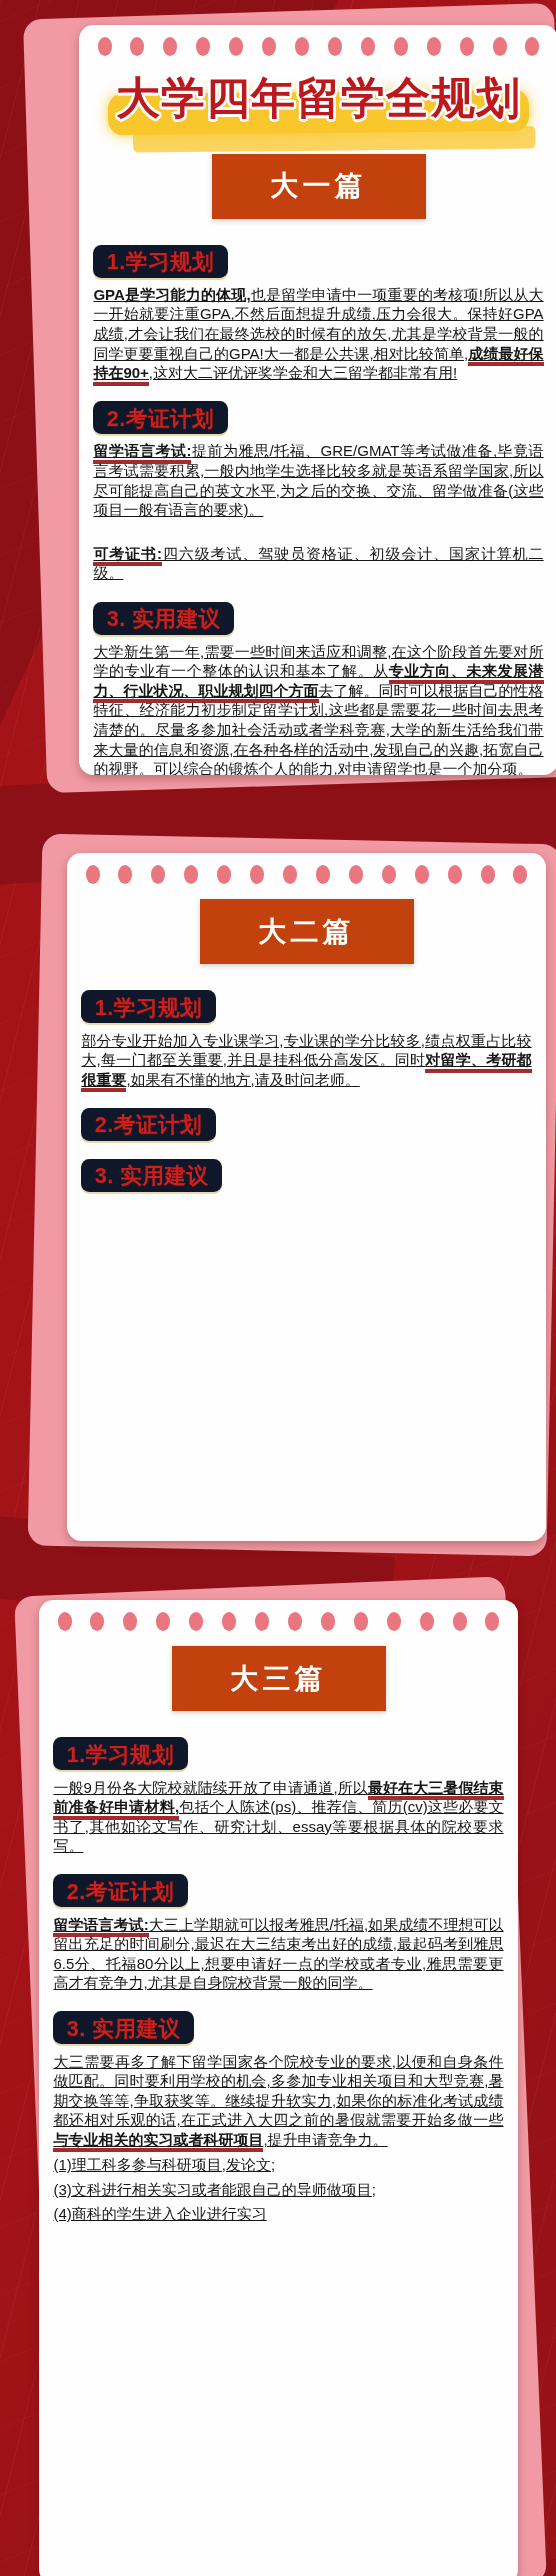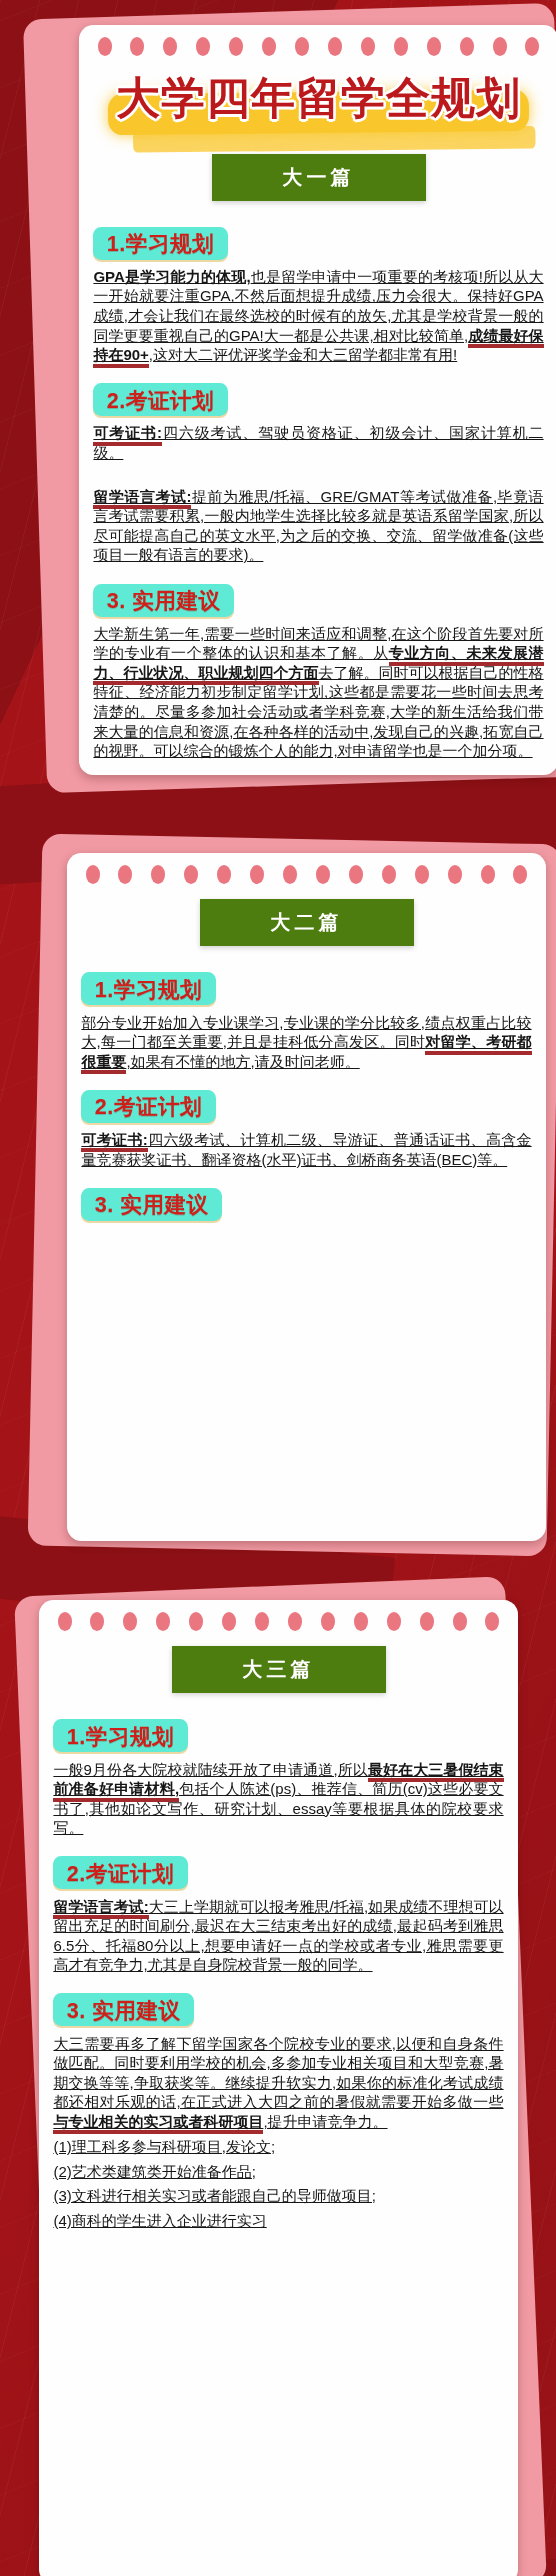--- a/index.html
+++ b/index.html
@@ -44,30 +44,30 @@
     position:absolute;left:29px;right:29px;top:25px;height:41px;
     background:#f9c72c;border-radius:13.4px/15.5px;transform:rotate(-.6deg);
     box-shadow:0 0 13.4px rgba(249,199,44,.85), 15.5px 27px 0 -9.3px rgba(249,199,44,.75);
   }
   .main-title h1{
     position:relative;margin:0;z-index:1;font-size:44px;line-height:62px;font-weight:900;
     color:#bc191d;letter-spacing:1px;
     text-shadow:-2.1px -2.1px 0 #fff,2.1px -2.1px 0 #fff,-2.1px 2.1px 0 #fff,2.1px 2.1px 0 #fff,0 -2.6px 0 #fff,0 2.6px 0 #fff,-2.6px 0 0 #fff,2.6px 0 0 #fff;
   }
   .big-badge{
-    width:214px;height:47px;margin:16.5px auto 0;display:flex;align-items:center;justify-content:center;
-    background:#4d7c0f;color:#fff;font-size:20px;font-weight:900;letter-spacing:4.1px;
+    width:214px;height:65px;margin:16.5px auto 0;display:flex;align-items:center;justify-content:center;
+    background:#c2410c;color:#fff;font-size:28px;font-weight:900;letter-spacing:4.1px;
     box-shadow:0 2.1px 5.2px rgba(0,0,0,.18);
   }
   .c2 .big-badge,.c3 .big-badge,.c4 .big-badge{margin-top:15.5px;}
   .body{padding:0 14.4px;}
   .sec{margin-top:18.5px;}
   .sec.first{margin-top:26px;}
   .h{
-    display:inline-block;background:#5eead4;color:#ce1f1a;
+    display:inline-block;background:#0f172a;color:#ce1f1a;
     font-size:21.6px;line-height:1;font-weight:900;letter-spacing:0.5px;
     padding:6.2px 13.4px 5.2px;border-radius:8.2px;
     box-shadow:0 2.1px 0 rgba(201,147,0,.35);
     text-shadow:0 0.5px 0 rgba(150,20,10,.25);
   }
   .p{margin-top:7.2px;font-size:15px;line-height:19.6px;color:#161616;font-weight:500;text-align:justify;text-decoration:underline;}
   .p + .p{margin-top:24px;}
   .p.li{margin-top:5.2px;}
   .p + .p.li{margin-top:5.2px;}
   .b{font-weight:900;}
@@ -109,22 +109,22 @@
         <h1>大学四年留学全规划</h1>
       </div>
       <div class="big-badge">大一篇</div>
       <div class="body">
         <div class="sec first">
           <span class="h">1.学习规划</span>
           <div class="p"><span class="b">GPA是学习能力的体现,</span><span>也是留学申请中一项重要的考核项!所以从大一开始就要注重GPA,不然后面想提升成绩,压力会很大。保持好GPA成绩,才会让我们在最终选校的时候有的放矢,尤其是学校背景一般的同学更要重视自己的GPA!大一都是公共课,相对比较简单,</span><span class="b u">成绩最好保持在90+</span><span>,这对大二评优评奖学金和大三留学都非常有用!</span></div>
         </div>
         <div class="sec">
           <span class="h">2.考证计划</span>
+          <div class="p"><span class="b u">留学语言考试:</span><span>提前为雅思/托福、GRE/GMAT等考试做准备,毕竟语言考试需要积累,一般内地学生选择比较多就是英语系留学国家,所以尽可能提高自己的英文水平,为之后的交换、交流、留学做准备(这些项目一般有语言的要求)。</span></div>
           <div class="p"><span class="b u">可考证书:</span><span>四六级考试、驾驶员资格证、初级会计、国家计算机二级。</span></div>
-          <div class="p"><span class="b u">留学语言考试:</span><span>提前为雅思/托福、GRE/GMAT等考试做准备,毕竟语言考试需要积累,一般内地学生选择比较多就是英语系留学国家,所以尽可能提高自己的英文水平,为之后的交换、交流、留学做准备(这些项目一般有语言的要求)。</span></div>
         </div>
         <div class="sec">
           <span class="h">3. 实用建议</span>
           <div class="p"><span>大学新生第一年,需要一些时间来适应和调整,在这个阶段首先要对所学的专业有一个整体的认识和基本了解。从</span><span class="b u">专业方向、未来发展潜力、行业状况、职业规划四个方面</span><span>去了解。同时可以根据自己的性格特征、经济能力初步制定留学计划,这些都是需要花一些时间去思考清楚的。尽量多参加社会活动或者学科竞赛,大学的新生活给我们带来大量的信息和资源,在各种各样的活动中,发现自己的兴趣,拓宽自己的视野。可以综合的锻炼个人的能力,对申请留学也是一个加分项。</span></div>
         </div>
       </div>
     </div>
   </section>
 
   <section class="card c2">
@@ -146,21 +146,20 @@
           <span class="dot"></span>
         </div>
       <div class="big-badge">大二篇</div>
       <div class="body">
         <div class="sec first">
           <span class="h">1.学习规划</span>
           <div class="p"><span>部分专业开始加入专业课学习,专业课的学分比较多,绩点权重占比较大,每一门都至关重要,并且是挂科低分高发区。同时</span><span class="b u">对留学、考研都很重要</span><span>,如果有不懂的地方,请及时问老师。</span></div>
         </div>
         <div class="sec">
           <span class="h">2.考证计划</span>
-          <div class="p"><span class="b u">可考证书:</span><span>四六级考试、计算机二级、导游证、普通话证书、高含金量竞赛获奖证书、翻译资格(水平)证书、剑桥商务英语(BEC)等。</span></div>
         </div>
         <div class="sec">
           <span class="h">3. 实用建议</span>
         </div>
       </div>
     </div>
   </section>
 
   <section class="card c3">
     <div class="paper">
@@ -187,21 +186,20 @@
           <div class="p"><span>一般9月份各大院校就陆续开放了申请通道,所以</span><span class="b u">最好在大三暑假结束前准备好申请材料,</span><span>包括个人陈述(ps)、推荐信、简历(cv)这些必要文书了,其他如论文写作、研究计划、essay等要根据具体的院校要求写。</span></div>
         </div>
         <div class="sec">
           <span class="h">2.考证计划</span>
           <div class="p"><span class="b u">留学语言考试:</span><span>大三上学期就可以报考雅思/托福,如果成绩不理想可以留出充足的时间刷分,最迟在大三结束考出好的成绩,最起码考到雅思6.5分、托福80分以上,想要申请好一点的学校或者专业,雅思需要更高才有竞争力,尤其是自身院校背景一般的同学。</span></div>
         </div>
         <div class="sec">
           <span class="h">3. 实用建议</span>
           <div class="p"><span>大三需要再多了解下留学国家各个院校专业的要求,以便和自身条件做匹配。同时要利用学校的机会,多参加专业相关项目和大型竞赛,暑期交换等等,争取获奖等。继续提升软实力,如果你的标准化考试成绩都还相对乐观的话,在正式进入大四之前的暑假就需要开始多做一些</span><span class="b u">与专业相关的实习或者科研项目</span><span>,提升申请竞争力。</span></div>
           <div class="p li"><span>(1)理工科多参与科研项目,发论文;</span></div>
-          <div class="p li"><span>(2)艺术类建筑类开始准备作品;</span></div>
           <div class="p li"><span>(3)文科进行相关实习或者能跟自己的导师做项目;</span></div>
           <div class="p li"><span>(4)商科的学生进入企业进行实习</span></div>
         </div>
       </div>
     </div>
   </section>
 
 </div>
 
 

